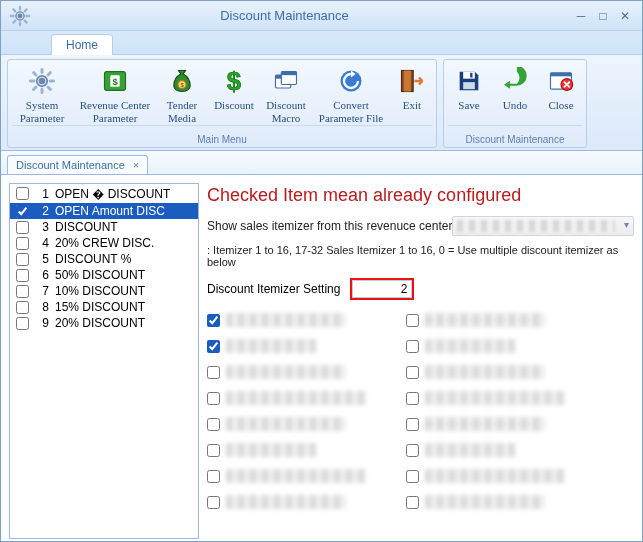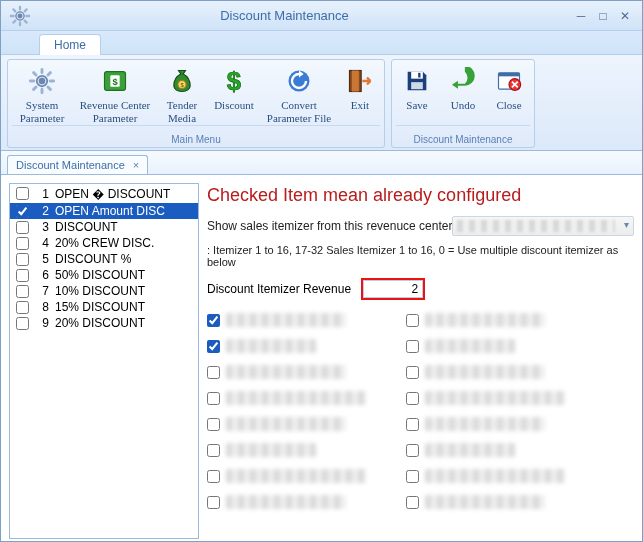--- a/index.html
+++ b/index.html
@@ -27,21 +27,21 @@
   .titlebar .gear-icon { width: 22px; height: 22px; margin-right: 8px; }
   .titlebar .title { flex: 1; text-align: center; color: #3d6ea8; font-size: 13px; margin-left: -40px; }
   .titlebar .winbtn { width: 22px; height: 22px; display: flex; align-items:center; justify-content:center; color:#4a6e9b; cursor:pointer; font-size:12px; }
 
   
   .ribbon-tabs {
     height: 24px;
     background: linear-gradient(#d9e9fb, #cfe3f8);
     display: flex;
     align-items: flex-end;
-    padding-left: 38px;
+    padding-left: 50px;
     border-bottom: 1px solid #b7ceea;
     position: relative;
   }
   .ribbon-tabs .tab {
     background: #fff;
     border: 1px solid #b7ceea;
     border-bottom: none;
     border-radius: 4px 4px 0 0;
     padding: 3px 14px;
     font-size: 12px;
@@ -222,20 +222,31 @@
 
       <div class="ribbon-btn" style="width:48px">
         <div class="icon-slot">
           <svg width="28" height="28" viewBox="0 0 24 24">
               <text x="12" y="20" font-size="22" text-anchor="middle" font-weight="bold" fill="#28a528" stroke="#106b10" stroke-width="0.6">$</text>
             </svg>
         </div>
         <div class="lbl">Discount</div>
       </div>
 
+      <div class="ribbon-btn" style="width:48px">
+        <div class="icon-slot">
+          <svg width="28" height="28" viewBox="0 0 24 24">
+              <rect x="3" y="7" width="13" height="11" rx="1" fill="#fff" stroke="#3d6ea8"></rect>
+              <rect x="3" y="7" width="13" height="3" fill="#3d6ea8"></rect>
+              <rect x="8" y="4" width="13" height="11" rx="1" fill="#fff" stroke="#3d6ea8"></rect>
+              <rect x="8" y="4" width="13" height="3" fill="#3d6ea8"></rect>
+            </svg>
+        </div>
+        <div class="lbl">Discount Macro</div>
+      </div>
 
       <div class="ribbon-btn" style="width:74px">
         <div class="icon-slot">
           <svg width="28" height="28" viewBox="0 0 24 24">
               <circle cx="12" cy="12" r="9" fill="#3a7bd5"></circle>
               <path d="M12 5a7 7 0 1 0 7 7h-2a5 5 0 1 1-5-5v2l4-3-4-3z" fill="#fff"></path>
             </svg>
         </div>
         <div class="lbl">Convert Parameter File</div>
       </div>
@@ -355,21 +366,21 @@
     <div class="form-row">
       <span>Show sales itemizer from this revenuce center</span>
       <div class="rc-select">
         <div class="blur"></div>
       </div>
     </div>
 
     <div class="note">: Itemizer 1 to 16, 17-32 Sales Itemizer 1 to 16, 0 = Use multiple discount itemizer as below</div>
 
     <div class="setting-row">
-      <span>Discount Itemizer Revenue</span>
+      <span>Discount Itemizer Setting</span>
       <span class="setting-input-wrap">
         <input class="setting-input" value="2" style="">
       </span>
     </div>
 
     <div class="itemizer-grid">
       <div class="itemizer-col" id="col-left">
           <div class="itemizer-item">
             <input type="checkbox" checked="" style="">
             <div class="blur-label "></div>

